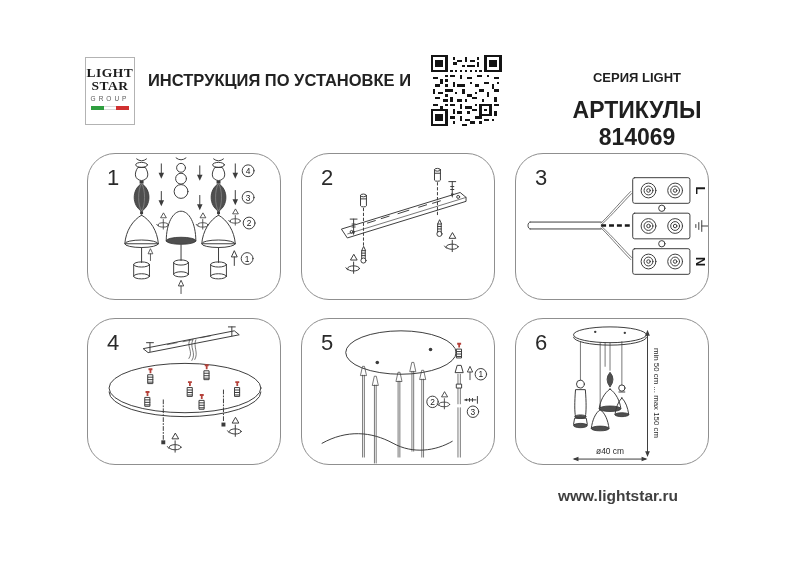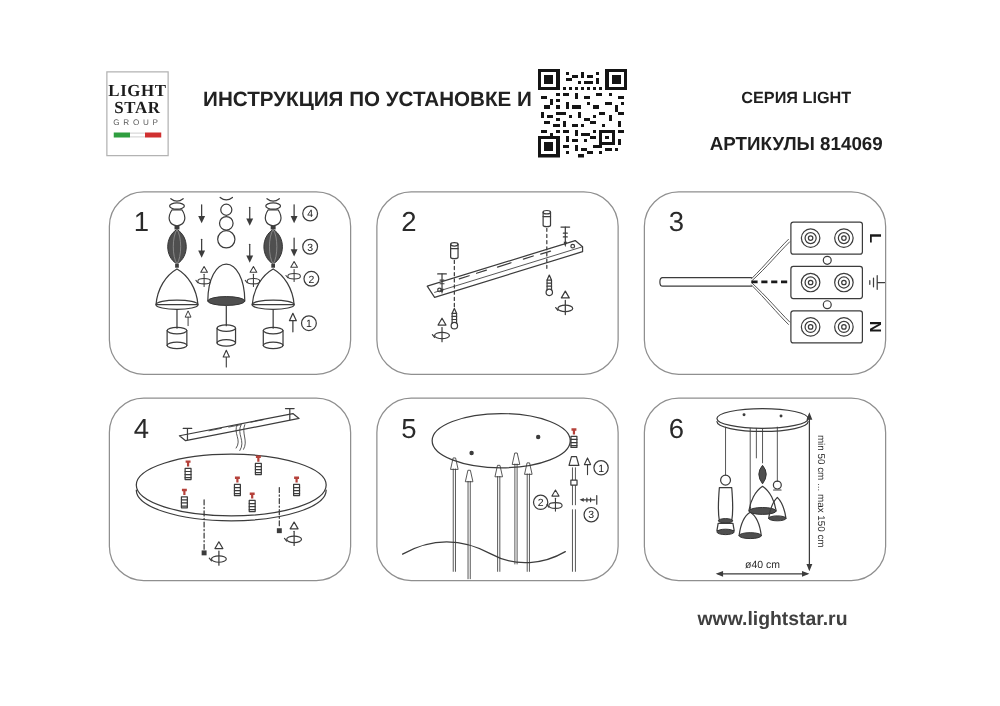--- a/index.html
+++ b/index.html
@@ -9,26 +9,26 @@
   .logo{position:absolute;left:85px;top:57px;width:50px;height:68px;border:1px solid #b3b3b3;
         text-align:center;box-sizing:border-box;padding-top:9px;background:#fff;}
   .logo-word{font-family:"Liberation Serif",serif;font-weight:700;font-size:13.5px;line-height:12.5px;
         letter-spacing:.5px;color:#1c1c1c;}
   .logo-group{font-size:6.5px;letter-spacing:3px;color:#5a5a5a;margin-top:3px;}
   .logo-flag{display:flex;width:38px;height:4px;margin:4px auto 0 auto;}
   .logo-flag span{flex:1;height:100%;}
   .fg{background:#2f9e3f;}
   .fw{background:#fff;border-top:1px solid #d9d9d9;border-bottom:1px solid #d9d9d9;box-sizing:border-box;}
   .fr{background:#d03030;}
-  .title{position:absolute;left:148px;top:69px;width:292px;text-align:center;
+  .title{position:absolute;left:148px;top:69px;width:292px;
          font-weight:700;font-size:16.5px;line-height:22.5px;color:#222;}
   .qr{position:absolute;left:430px;top:55px;width:72px;height:71px;}
   .series{position:absolute;left:538px;top:70px;width:198px;text-align:center;}
   .series-name{font-weight:700;font-size:13px;}
-  .article{font-weight:700;font-size:15px;margin-top:22px;}
+  .article{font-weight:700;font-size:23px;margin-top:12px;}
   
   .panel{position:absolute;width:194px;height:147px;border:1px solid #8f8f8f;border-radius:28px;
          background:#fff;box-sizing:border-box;}
   .pnum{position:absolute;left:19px;top:11px;font-size:22px;font-weight:400;color:#2a2a2a;}
   .art{position:absolute;left:0;top:0;width:100%;height:100%;}
   
   .ln{stroke:#3c3c3c;fill:none;stroke-width:1;stroke-linecap:round;stroke-linejoin:round;}
   .thin{stroke-width:.7;}
   .blk{fill:#3c3c3c;stroke:none;}
   .dk{fill:#4f4f4f;stroke:#333;stroke-width:.8;}

